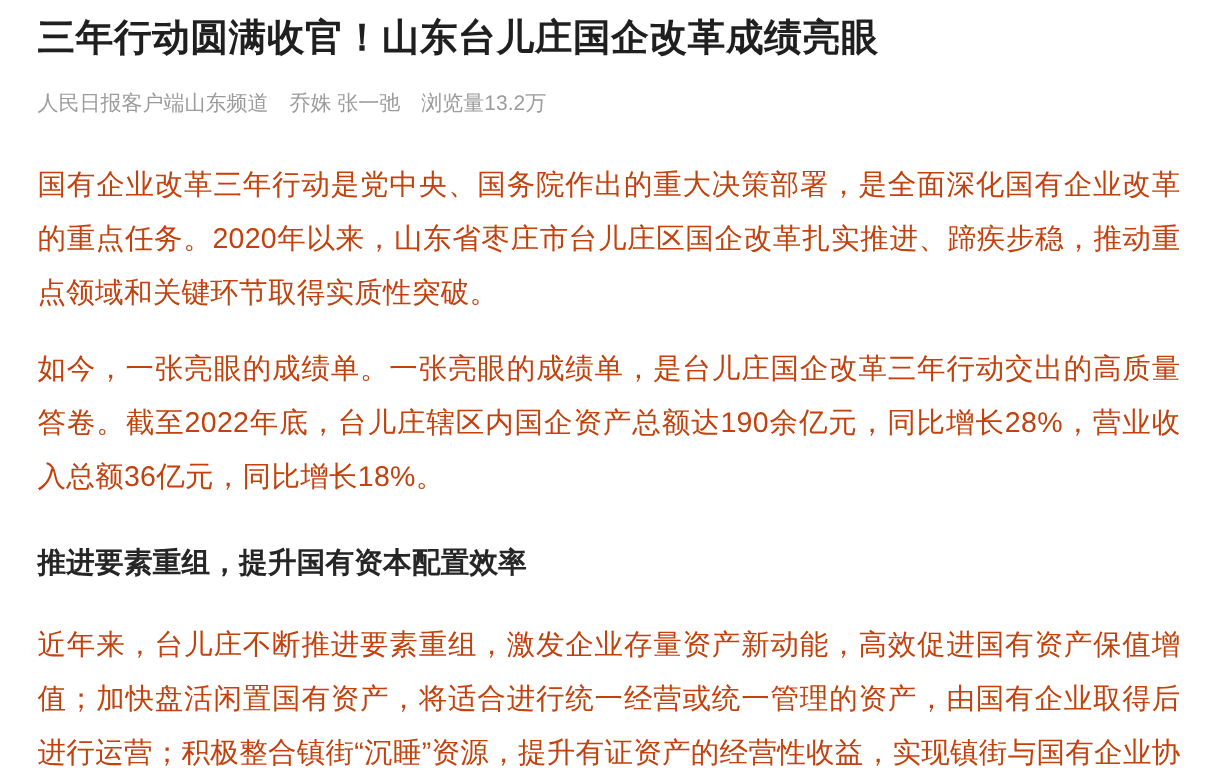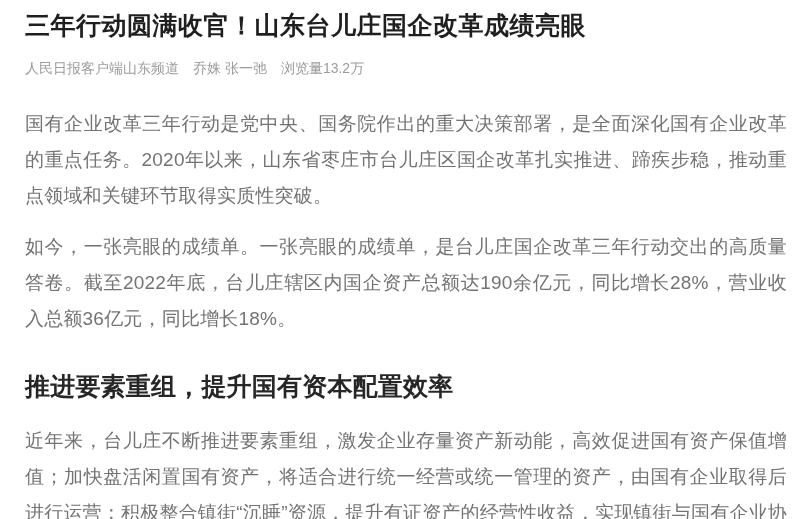--- a/index.html
+++ b/index.html
@@ -28,31 +28,31 @@
     align-items: flex-start;
     gap: 14px;
     font-size: 14px;
     color: #9b9b9b;
     margin-bottom: 28px;
     white-space: nowrap;
   }
   .body-paragraph {
     font-size: 19px;
     line-height: 36px;
-    color: #737373;
+    color: #c2410c;
     text-align: justify;
     margin-bottom: 15px;
     letter-spacing: 0.2px;
   }
   .section-subheading {
-    font-size: 25px;
+    font-size: 19px;
     font-weight: 700;
     color: #262626;
     line-height: 28px;
-    margin: 35px 0 23px 0;
+    margin: 25px 0 23px 0;
     letter-spacing: 0.2px;
   }
 </style>
 </head>
 <body>
 
 <div class="article">
 
   <h1 class="article-title">三年行动圆满收官！山东台儿庄国企改革成绩亮眼</h1>
 

